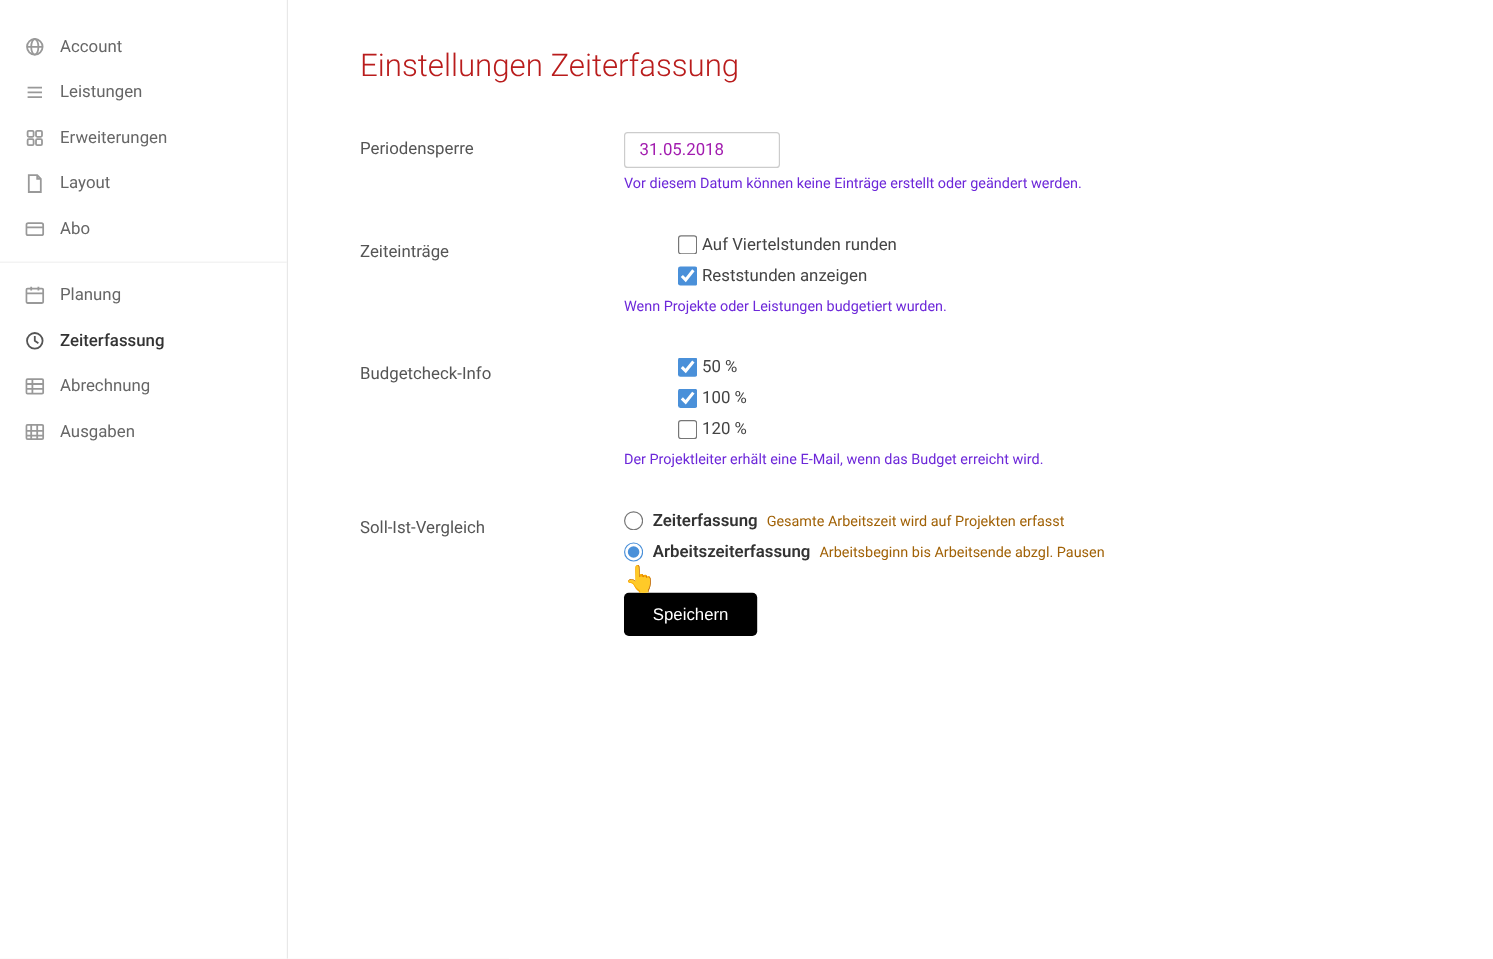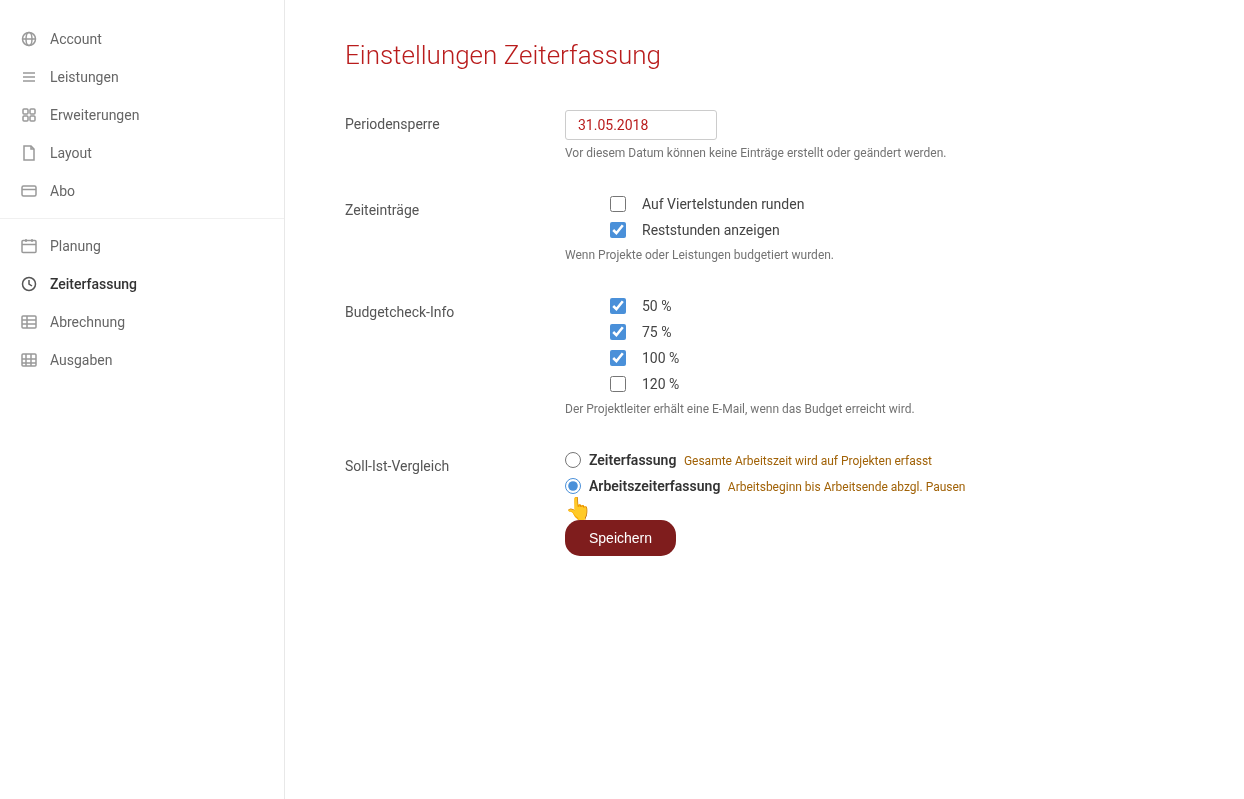--- a/index.html
+++ b/index.html
@@ -7,21 +7,21 @@
       font-family: -apple-system, BlinkMacSystemFont, 'Segoe UI', Roboto, Arial, sans-serif;
       background: #f5f5f5;
       display: flex;
       min-height: 799px;
       font-size: 14px;
       color: #333;
     }
 
     
     .sidebar {
-      width: 285px;
+      width: 240px;
       background: #fff;
       border-right: 1px solid #e8e8e8;
       padding-top: 20px;
       flex-shrink: 0;
     }
 
     .sidebar-section {
       margin-bottom: 8px;
     }
 
@@ -92,38 +92,38 @@
     .form-content {
       flex: 1;
     }
 
     
     .date-input {
       border: 1px solid #ccc;
       border-radius: 3px;
       padding: 6px 12px;
       font-size: 14px;
-      color: #b91c1c;
+      color: #a21caf;
       background: #fff;
-      width: 152px;
+      width: 130px;
       display: inline-block;
     }
 
     .hint-text {
       font-size: 12px;
-      color: #737373;
+      color: #6d28d9;
       margin-top: 6px;
     }
 
     
     .checkbox-item {
       display: flex;
       align-items: center;
       margin-bottom: 10px;
-      gap: 16px;
+      gap: 4px;
       font-size: 14px;
       color: #444;
       padding-left: 45px;
     }
 
     .checkbox-item input[type="checkbox"] {
       width: 16px;
       height: 16px;
       accent-color: #4a90d9;
       cursor: pointer;
@@ -151,24 +151,24 @@
     }
 
     .radio-hint {
       font-size: 12px;
       color: #a16207;
       margin-left: 4px;
     }
 
     
     .save-btn {
-      background: #7f1d1d;
+      background: #000000;
       color: #fff;
       border: none;
-      border-radius: 15px;
+      border-radius: 4px;
       padding: 10px 24px;
       font-size: 14px;
       cursor: pointer;
       font-weight: 500;
       margin-top: 16px;
     }
 
     
     .radio-item-active {
       position: relative;
@@ -312,24 +312,20 @@
       <div class="hint-text">Wenn Projekte oder Leistungen budgetiert wurden.</div>
     </div>
   </div>
 
   <div class="form-row">
     <div class="form-label">Budgetcheck-Info</div>
     <div class="form-content">
       <div class="checkbox-item">
         <input type="checkbox" id="b50" checked="" style="">
         <label for="b50">50 %</label>
-      </div>
-      <div class="checkbox-item">
-        <input type="checkbox" id="b75" checked="" style="">
-        <label for="b75">75 %</label>
       </div>
       <div class="checkbox-item">
         <input type="checkbox" id="b100" checked="" style="">
         <label for="b100">100 %</label>
       </div>
       <div class="checkbox-item">
         <input type="checkbox" id="b120" style="">
         <label for="b120">120 %</label>
       </div>
       <div class="hint-text">Der Projektleiter erhält eine E-Mail, wenn das Budget erreicht wird.</div>

